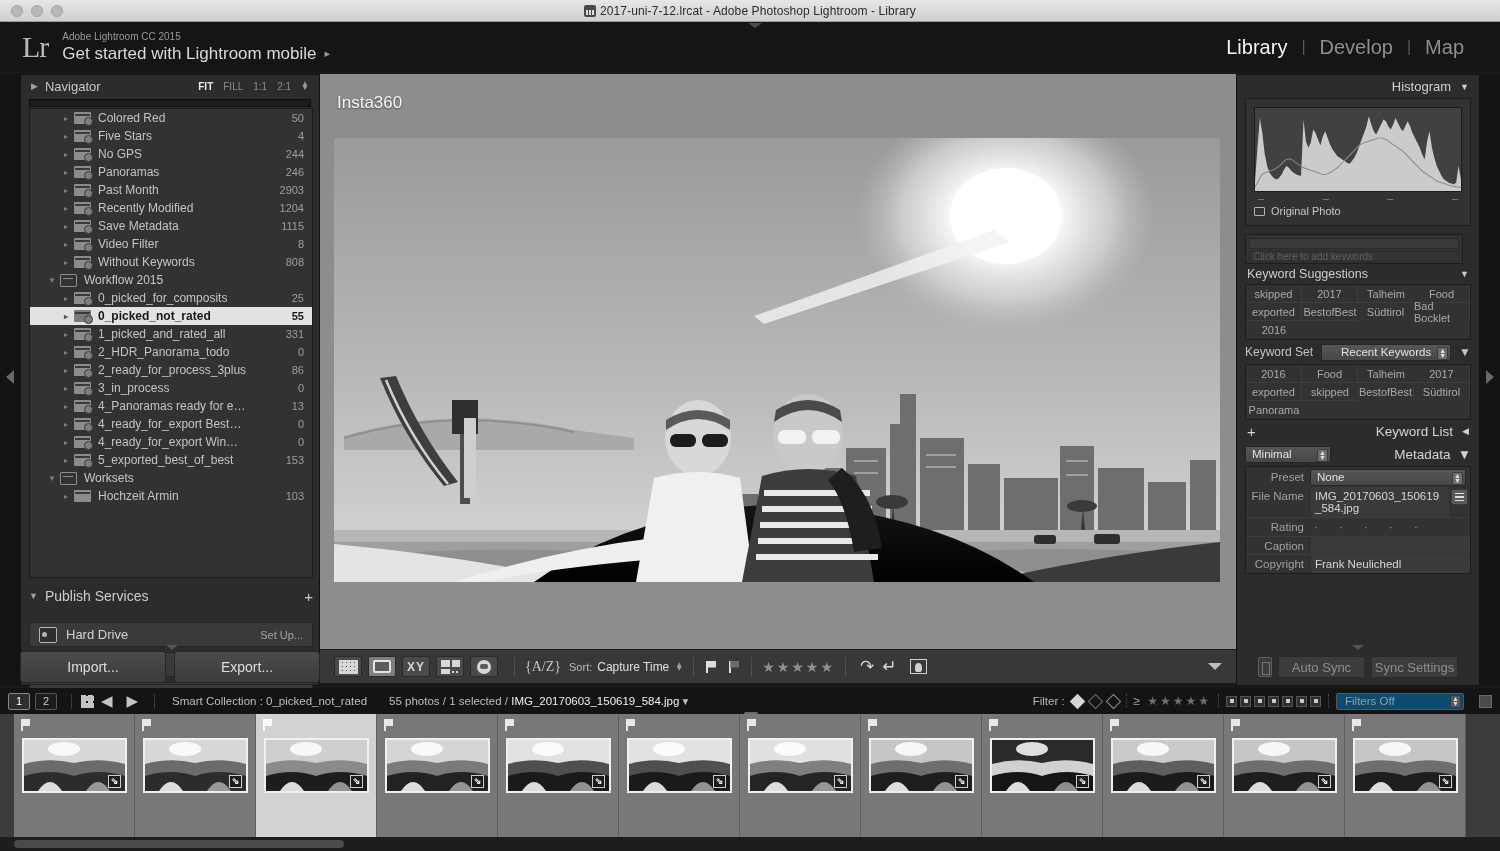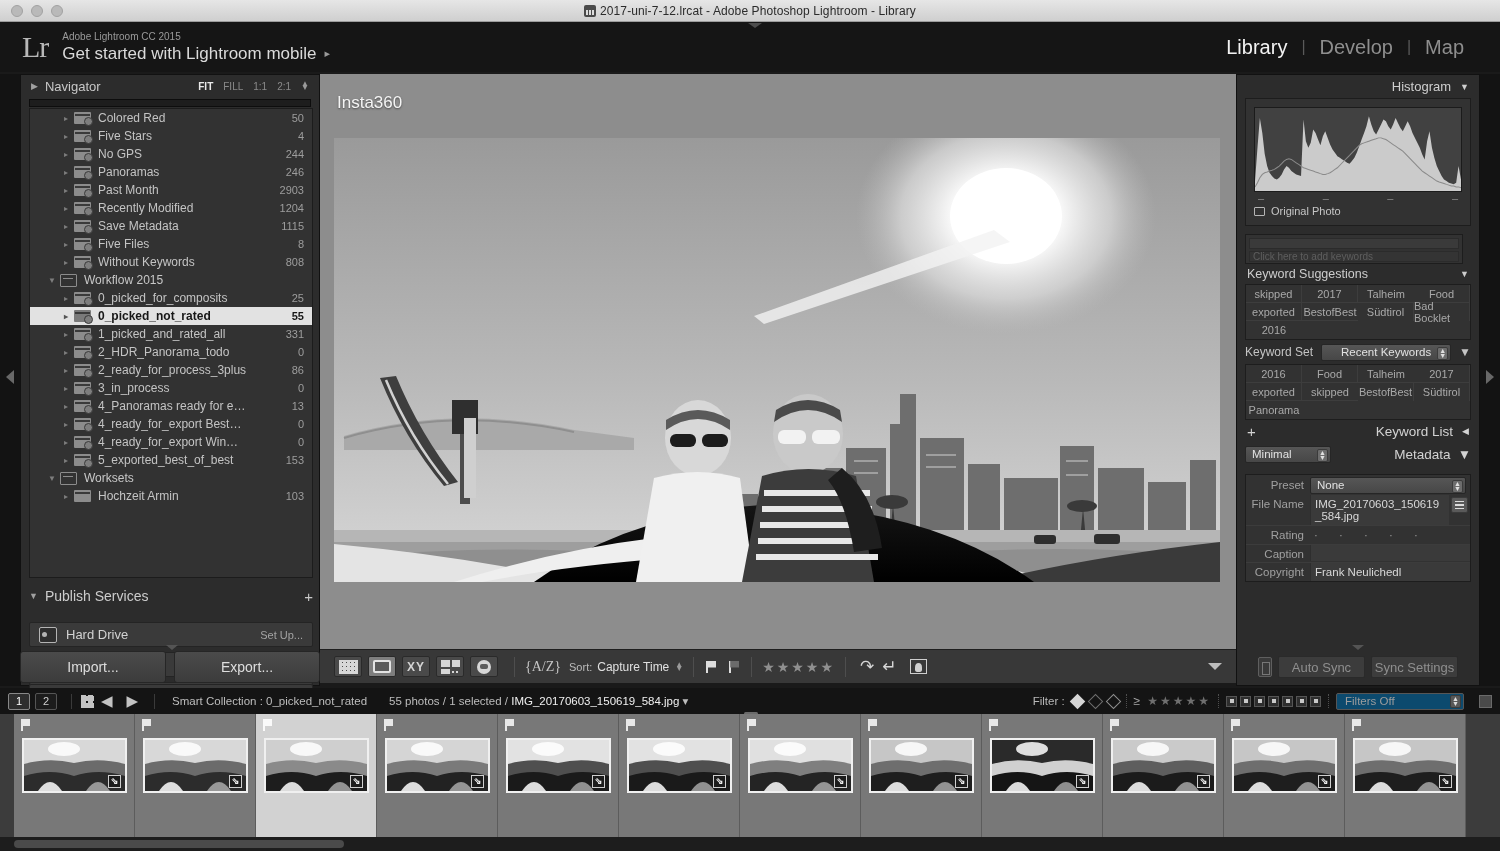--- a/index.html
+++ b/index.html
@@ -320,21 +320,21 @@
   }
   .kwl-head .plus { font-size: 15px; }
   .kwl-head .ttl { margin-left: auto; }
   .kwl-head .tri4 { margin-left: 9px; font-size: 9px; }
   .meta-head {
     height: 24px; display: flex; align-items: center; padding: 0 8px;
     color: #d3d3d3; font-size: 13.5px; gap: 7px;
   }
   .meta-head .ttl { margin-left: auto; }
   .meta-box {
-    margin: 8px 8px; background: #323232; border: 1px solid #1d1d1d;
+    margin: 0 8px; background: #323232; border: 1px solid #1d1d1d;
   }
   .meta-row {
     display: flex; align-items: flex-start; font-size: 11.5px; min-height: 18px;
     border-bottom: 1px solid #3c3c3c;
   }
   .meta-row:last-child { border-bottom: none; }
   .meta-lbl {
     width: 64px; flex: none; text-align: right; padding: 3px 6px 0 0; color: #a0a0a0;
   }
   .meta-val {
@@ -565,21 +565,21 @@
         </div>
         <div class="row indent2">
           <span class="disc">▸</span>
           <span class="ic gear"></span>
           <span class="nm">Save Metadata</span>
           <span class="ct">1115</span>
         </div>
         <div class="row indent2">
           <span class="disc">▸</span>
           <span class="ic gear"></span>
-          <span class="nm">Five Files</span>
+          <span class="nm">Video Filter</span>
           <span class="ct">8</span>
         </div>
         <div class="row indent2">
           <span class="disc">▸</span>
           <span class="ic gear"></span>
           <span class="nm">Without Keywords</span>
           <span class="ct">808</span>
         </div>
         <div class="row group indent1">
           <span class="disc">▼</span>

